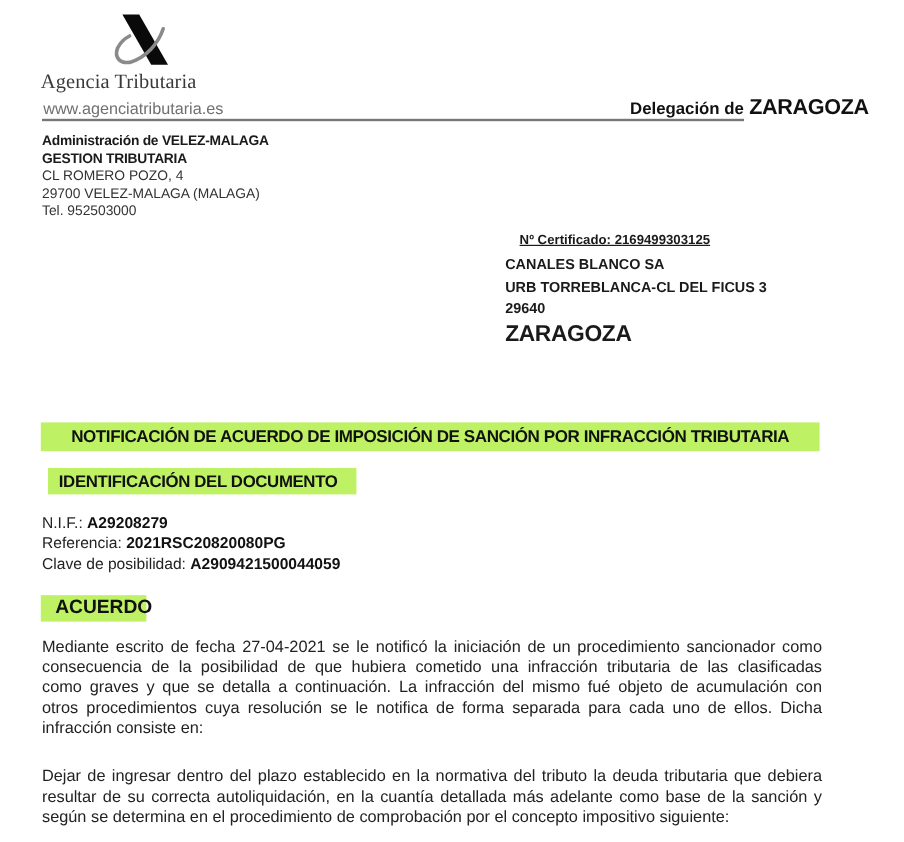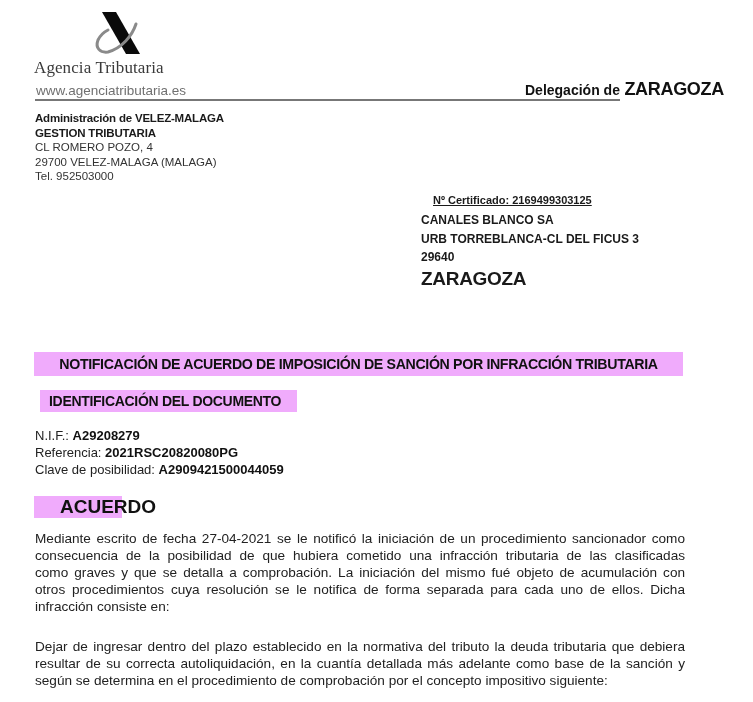--- a/index.html
+++ b/index.html
@@ -45,37 +45,37 @@
   .admin .b { font-weight: bold; letter-spacing: -0.2px; }
   .admin .n { color: #333; }
 
   
   .cert { left: 433px; top: 194px; font-size: 11px; font-weight: bold; white-space: nowrap; text-decoration: underline; }
   .recip { left: 421px; font-size: 12px; font-weight: bold; white-space: nowrap; }
   .recip-city { left: 421px; top: 268px; font-size: 19px; font-weight: bold; white-space: nowrap; letter-spacing: -0.3px; }
 
   
   .bar {
-    background: #f0abfc;
+    background: #bef264;
     font-weight: bold;
     color: #111;
     white-space: nowrap;
     box-sizing: border-box;
   }
   .bar-title {
     left: 34px; top: 352px; width: 649px; height: 24px;
     font-size: 14.2px; line-height: 24px; text-align: center; letter-spacing: -0.35px;
   }
   .bar-ident {
     left: 40px; top: 390px; width: 257px; height: 22px;
     font-size: 14px; line-height: 22px; padding-left: 9px; letter-spacing: -0.3px;
   }
   .bar-acuerdo {
     left: 34px; top: 496px; width: 88px; height: 22px;
-    font-size: 19px; line-height: 22px; padding-left: 26px;
+    font-size: 16px; line-height: 22px; padding-left: 12px;
   }
 
   
   .idf { left: 35px; font-size: 13px; color: #222; white-space: nowrap; }
   .idf .v { font-weight: bold; color: #111; }
 
   
   .para {
     left: 35px; width: 650px;
     font-size: 13.6px; line-height: 17px; color: #222;
@@ -131,21 +131,21 @@
 <div class="abs idf" style="top:462px;">
   <span>Clave de posibilidad:</span>
   <span class="v">A2909421500044059</span>
 </div>
 
 <div class="abs bar bar-acuerdo">ACUERDO</div>
 
 <div class="abs para" style="top:530px;">
   <span class="ln">Mediante escrito de fecha 27-04-2021 se le notificó la iniciación de un procedimiento sancionador como</span>
   <span class="ln">consecuencia de la posibilidad de que hubiera cometido una infracción tributaria de las clasificadas</span>
-  <span class="ln">como graves y que se detalla a comprobación. La iniciación del mismo fué objeto de acumulación con</span>
+  <span class="ln">como graves y que se detalla a continuación. La infracción del mismo fué objeto de acumulación con</span>
   <span class="ln">otros procedimientos cuya resolución se le notifica de forma separada para cada uno de ellos. Dicha</span>
   <span class="ln last">infracción consiste en:</span>
 </div>
 
 <div class="abs para" style="top:638px;">
   <span class="ln">Dejar de ingresar dentro del plazo establecido en la normativa del tributo la deuda tributaria que debiera</span>
   <span class="ln">resultar de su correcta autoliquidación, en la cuantía detallada más adelante como base de la sanción y</span>
   <span class="ln last">según se determina en el procedimiento de comprobación por el concepto impositivo siguiente:</span>
 </div>
 

